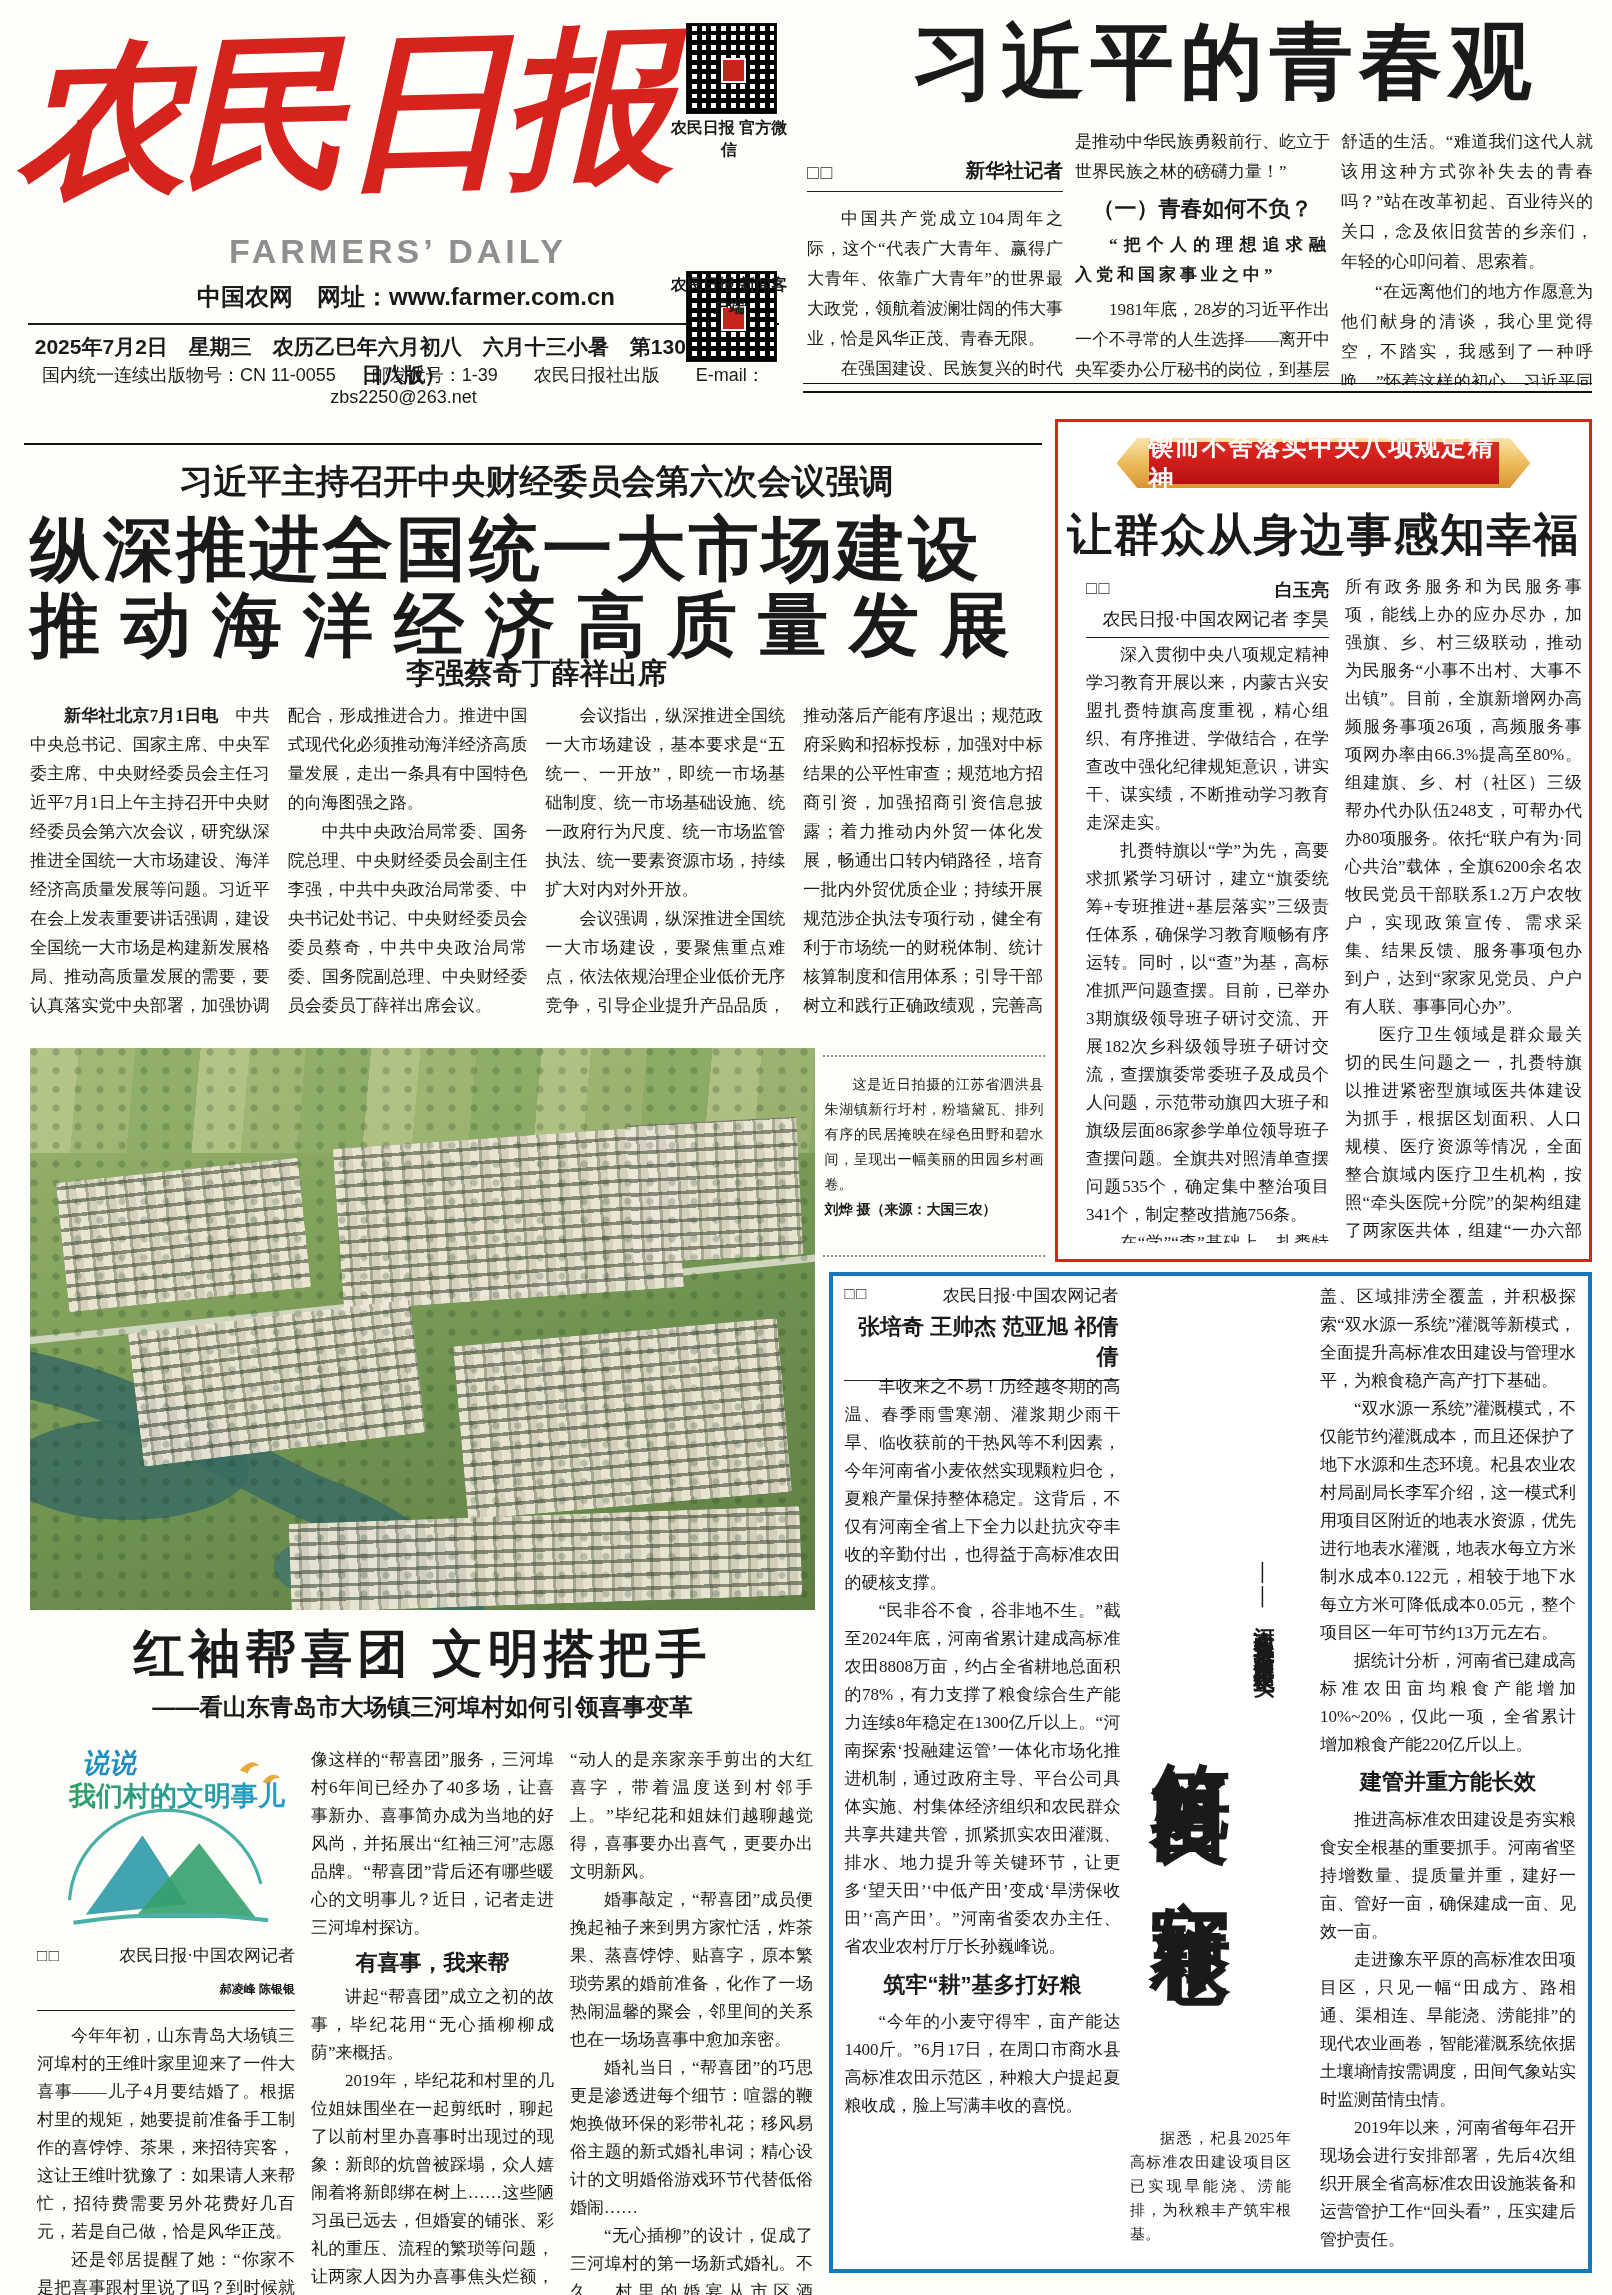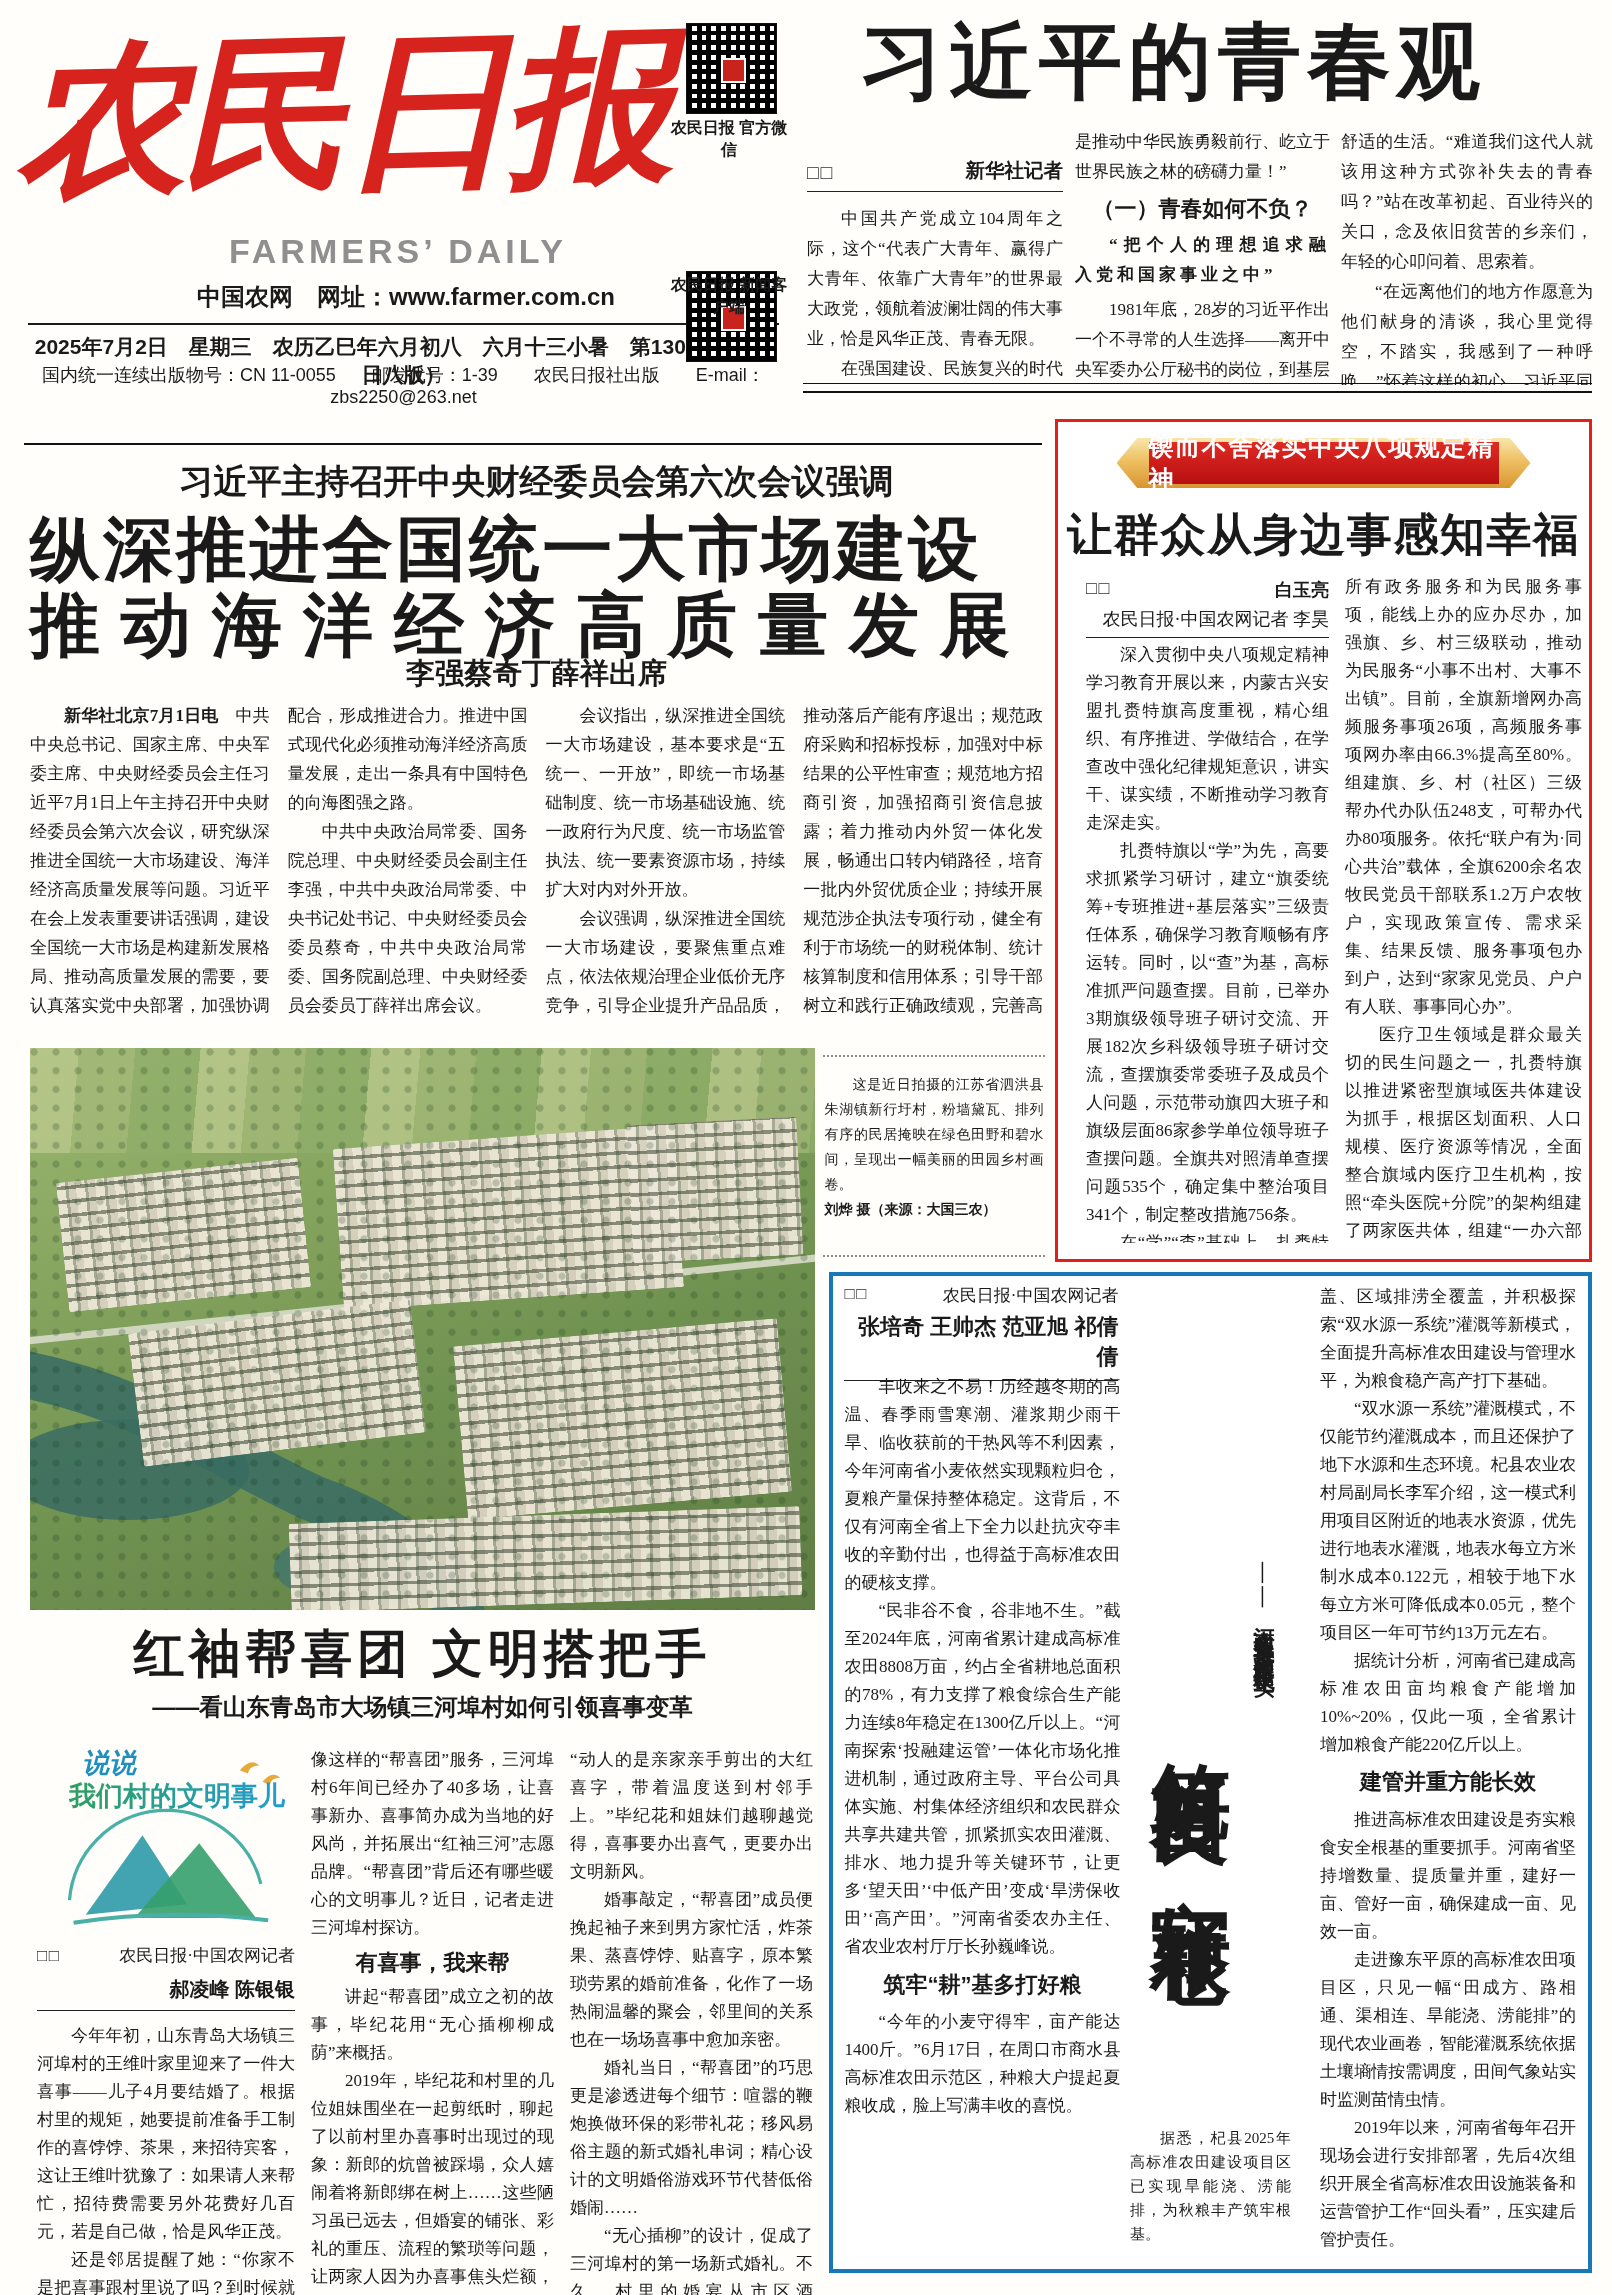--- a/index.html
+++ b/index.html
@@ -22,21 +22,21 @@
   #mast-rule{left:28px;top:323px;width:751px;height:1.6px;background:#1a1a1a;}
   #dateline{left:28px;top:333px;width:751px;font-size:21px;font-weight:bold;text-align:center;}
   #publine{left:28px;top:363px;width:751px;font-size:18px;text-align:center;}
   .qr{width:89px;height:89px;border:1.6px solid #111;background:
       repeating-linear-gradient(0deg,#000 0 4.9px,transparent 4.9px 9.7px),
       repeating-linear-gradient(90deg,#000 0 4.9px,#fff 4.9px 9.7px);position:relative;}
   .qr::after{content:"";position:absolute;left:34px;top:34px;width:21px;height:21px;background:#c8231d;border:2.4px solid #fff;}
   .qr-label{width:122px;text-align:center;font-size:16px;font-weight:bold;line-height:22px;font-family:"Liberation Sans",sans-serif;}
 
   
-  #yt-title{left:860px;top:6.5px;width:730px;font-size:83px;font-weight:900;letter-spacing:6.5px;text-align:left;}
+  #yt-title{left:860px;top:6.5px;width:730px;font-size:83px;font-weight:900;letter-spacing:6.5px;text-align:center;}
   .byline-row{display:flex;justify-content:space-between;align-items:flex-end;border-bottom:1.6px solid #222;
               padding-bottom:6.5px;font-size:19.5px;}
   .byline-sq{color:#333;letter-spacing:1.6px;}
   .col{overflow:hidden;font-size:17px;line-height:30px;}
   #yt-col1{left:807px;top:204px;width:256px;height:179px;}
   #yt-col2{left:1075px;top:127px;width:255px;height:258px;}
   #yt-col3{left:1341px;top:127px;width:252px;height:258px;}
   .inner-subhead{font-size:22px;font-weight:bold;text-align:center;margin:6.5px 0;font-family:"Liberation Sans",sans-serif;}
   .quote-kai{font-weight:bold;letter-spacing:4px;margin:1.6px 0 4.9px 0;text-indent:2em;}
   #yt-rule{left:803px;top:383px;width:789px;height:6.5px;border-top:0.8px solid #111;border-bottom:2.4px solid #111;}
@@ -103,21 +103,21 @@
   #wm-col1{left:37px;top:1746px;width:258px;height:549px;overflow:hidden;font-size:17px;line-height:28px;}
   #wm-col2{left:311px;top:1746px;width:243px;height:549px;}
   #wm-col3{left:570px;top:1746px;width:243px;height:549px;}
   #wm-graphic{position:relative;width:258px;height:193px;}
   #wm-shuoshuo{position:absolute;left:45px;top:3.2px;font-size:27px;font-weight:900;font-style:italic;color:#1f8fbe;
                font-family:"Liberation Sans",sans-serif;}
   #wm-logo-text{position:absolute;left:32px;top:36px;width:226px;font-size:27px;font-weight:900;
                font-family:"Liberation Sans",sans-serif;
                background:linear-gradient(90deg,#2f9e5f,#1f9cd8);-webkit-background-clip:text;background-clip:text;color:transparent;}
   #wm-byline{border-bottom:1.6px solid #222;padding-bottom:6.5px;font-size:17px;margin-top:3.2px;}
-  #wm-byline .l2{text-align:right;margin-top:4.9px;font-weight:bold;font-size:20px;font-family:"Liberation Sans",sans-serif;}
+  #wm-byline .l2{text-align:right;margin-top:4.9px;font-weight:bold;font-size:12px;font-family:"Liberation Sans",sans-serif;}
   #wm-col1 .bodytext{margin-top:11.4px;}
 </style>
 </head>
 <body>
 
 <div id="page">
 
   <div class="abs" id="logo">农民日报</div>
   <div class="abs sans" id="fd-en">FARMERS’ DAILY</div>
   <div class="abs sans" id="cnfarm">中国农网　网址：www.farmer.com.cn</div>

